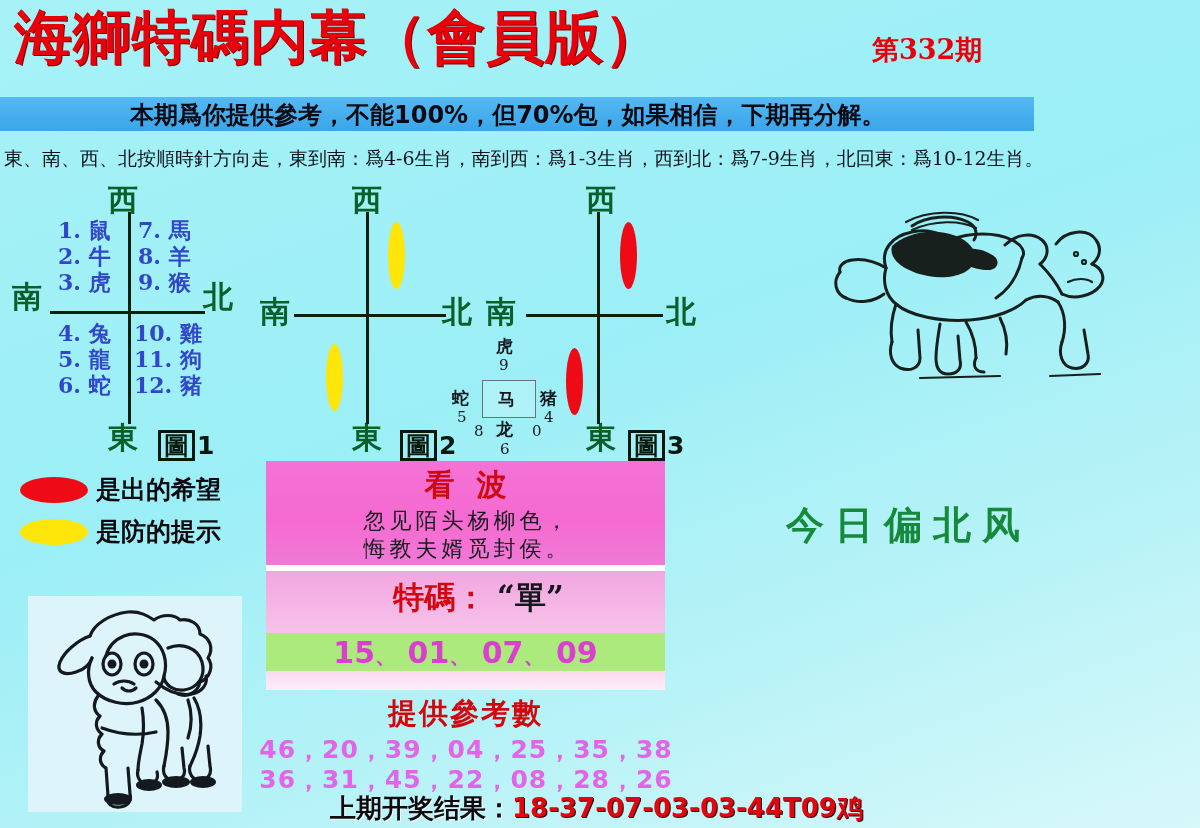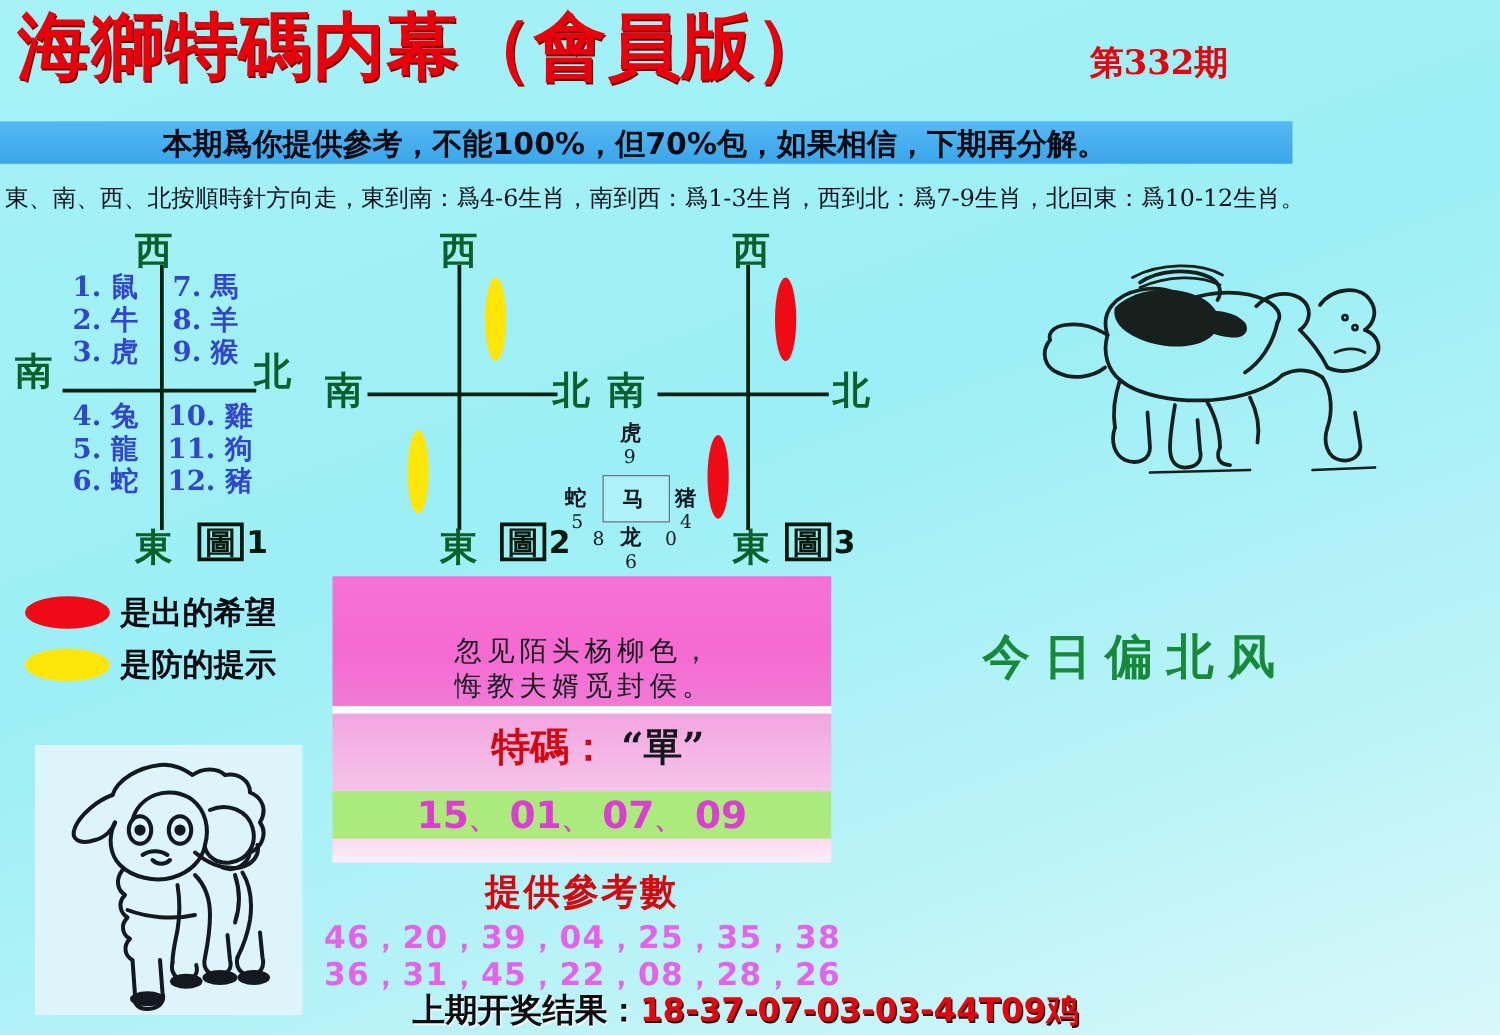--- a/index.html
+++ b/index.html
@@ -48,21 +48,21 @@
     font-size:19px;color:#11131c;white-space:nowrap;font-weight:500;
   }
 
   
   .diagram{position:absolute;}
   .dlabel{position:absolute;font-family:"DejaVu Serif","Liberation Serif",serif;
     font-weight:bold;color:#0a5f2a;white-space:nowrap;}
   .axis-v{position:absolute;background:#06220f;width:3px;}
   .axis-h{position:absolute;background:#06220f;height:3px;}
   .fignum{position:absolute;font-family:"DejaVu Sans","Liberation Sans",sans-serif;
-    font-weight:bold;font-size:25px;color:#07180d;white-space:nowrap;}
+    font-weight:bold;font-size:25px;color:#07180d;white-space:nowrap;margin-top:12px;}
   .figbox{display:inline-block;border:3px solid #07180d;padding:0px 3px;margin-right:2px;line-height:1;}
 
   
   .zlist{position:absolute;font-family:"DejaVu Serif","Liberation Serif",serif;
     font-size:22px;font-weight:bold;color:#3146c8;line-height:26px;white-space:nowrap;}
 
   
   .oval{position:absolute;border-radius:50%;}
   .oval.red{background:#ef0b16;}
   .oval.yellow{background:#ffe60a;}
@@ -322,20 +322,21 @@
     </svg>
   </div>
 
   <div class="panel">
     <div class="band band-a"></div>
     <div class="band band-sep"></div>
     <div class="band band-b"></div>
     <div class="band band-c"></div>
     <div class="band band-d"></div>
 
+    <div class="kanbo">看波</div>
     <div class="poem poem2">悔教夫婿觅封侯。</div>
     <div class="poem poem1">忽见陌头杨柳色，</div>
 
     <div class="tema">
       <span>特碼：</span>
       <span class="q">“單”</span>
     </div>
 
     <div class="nums">
       <span>15</span><span class="sep">、</span>

